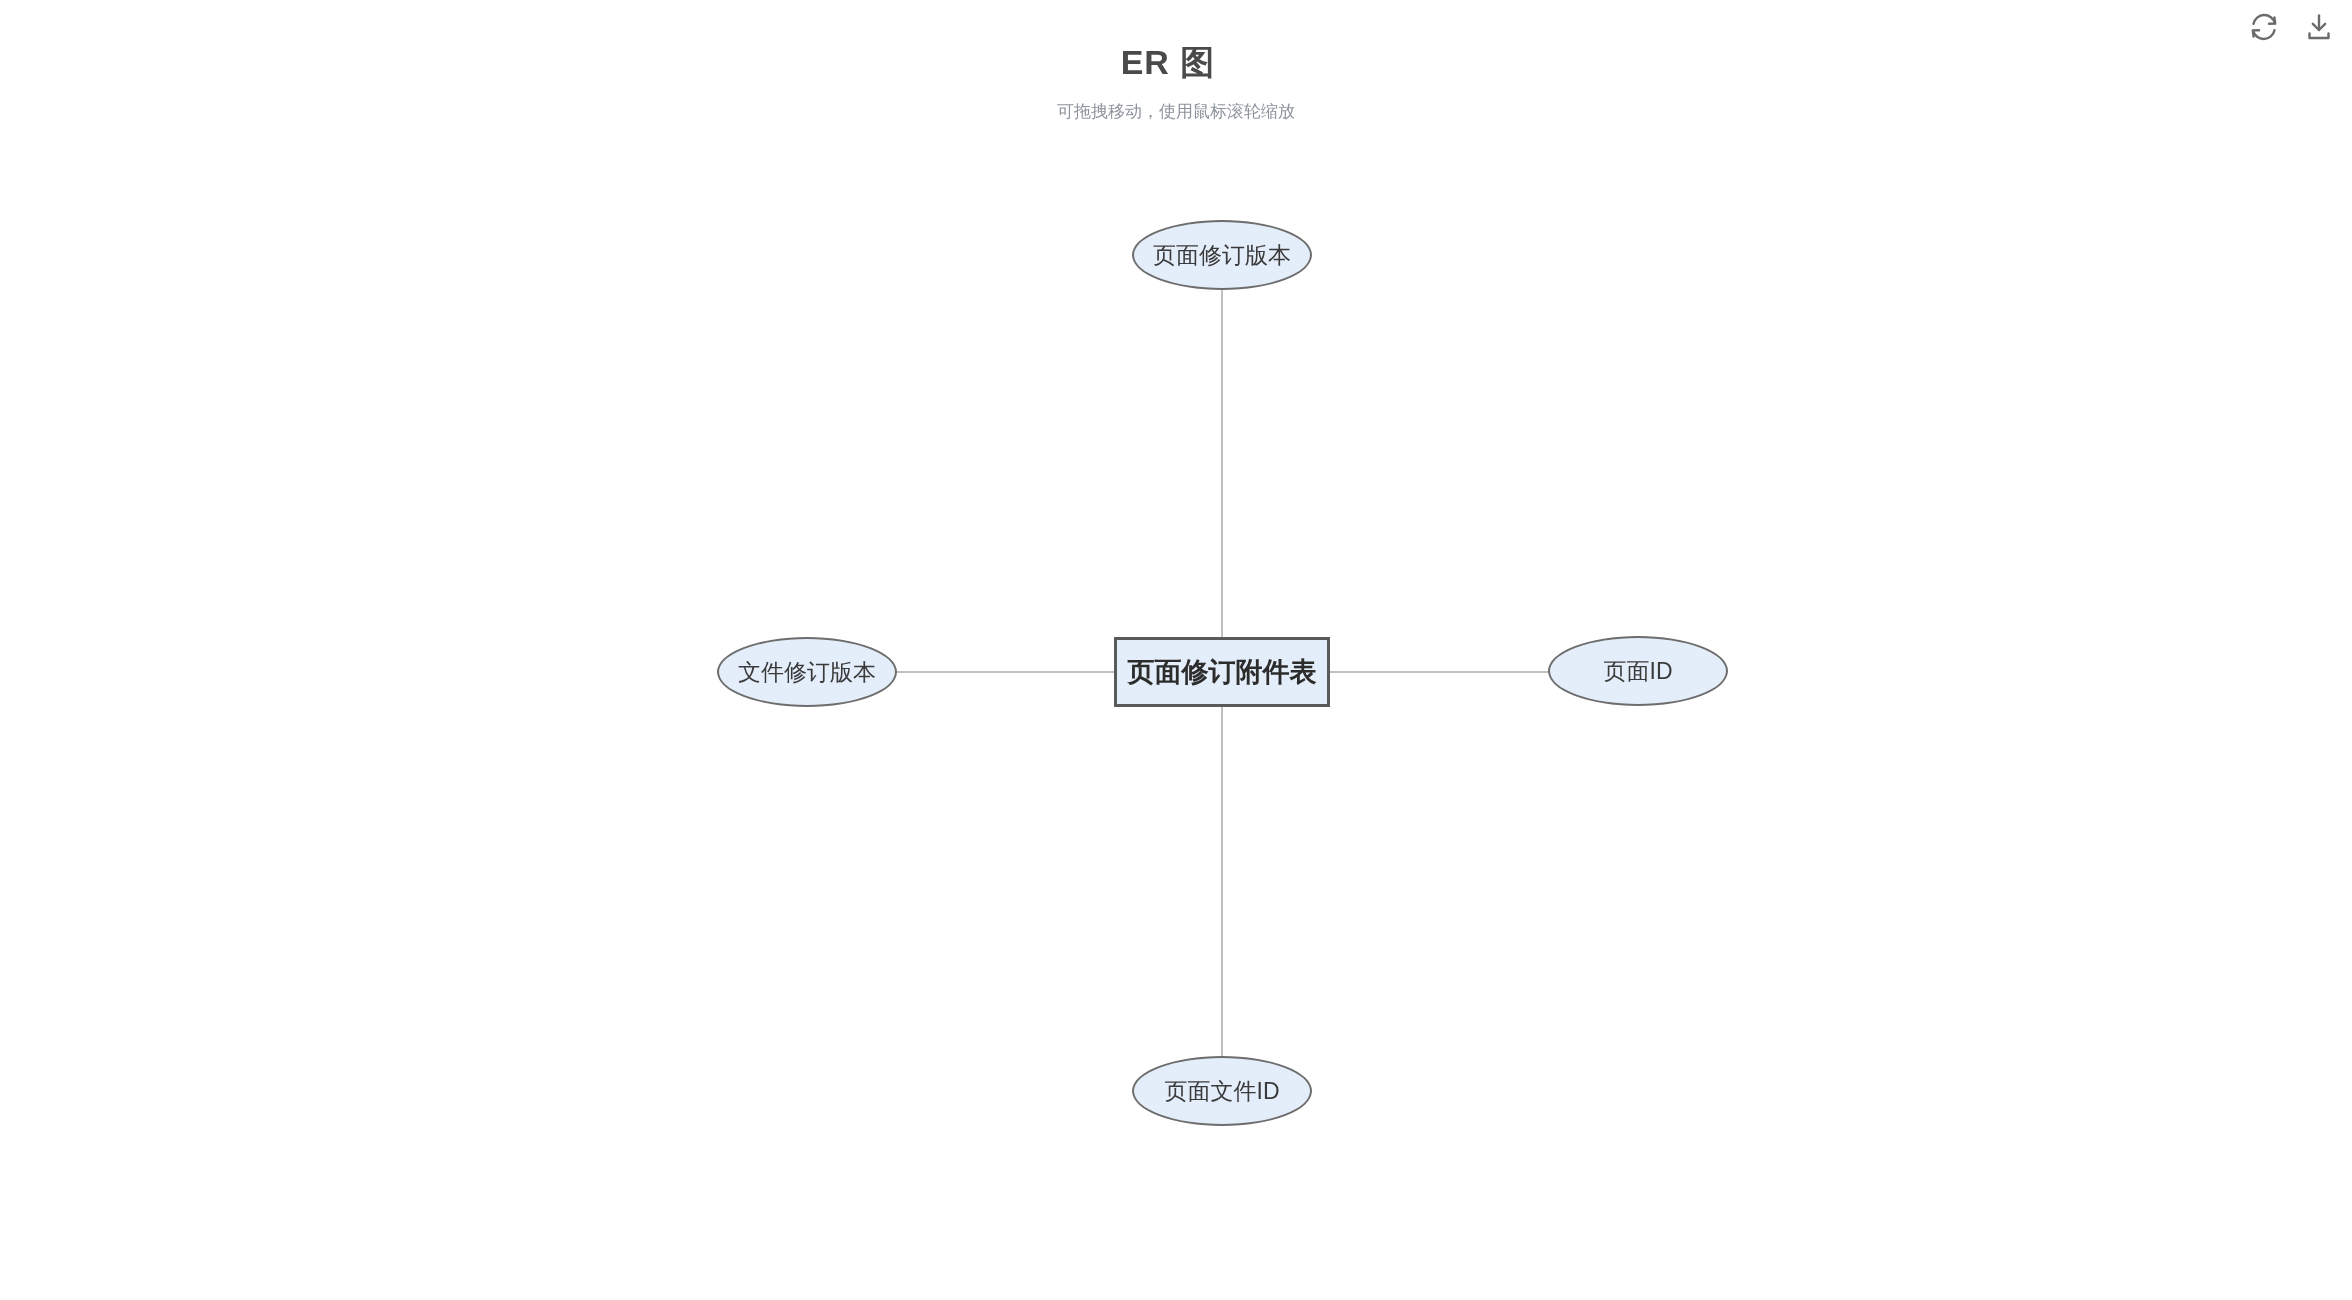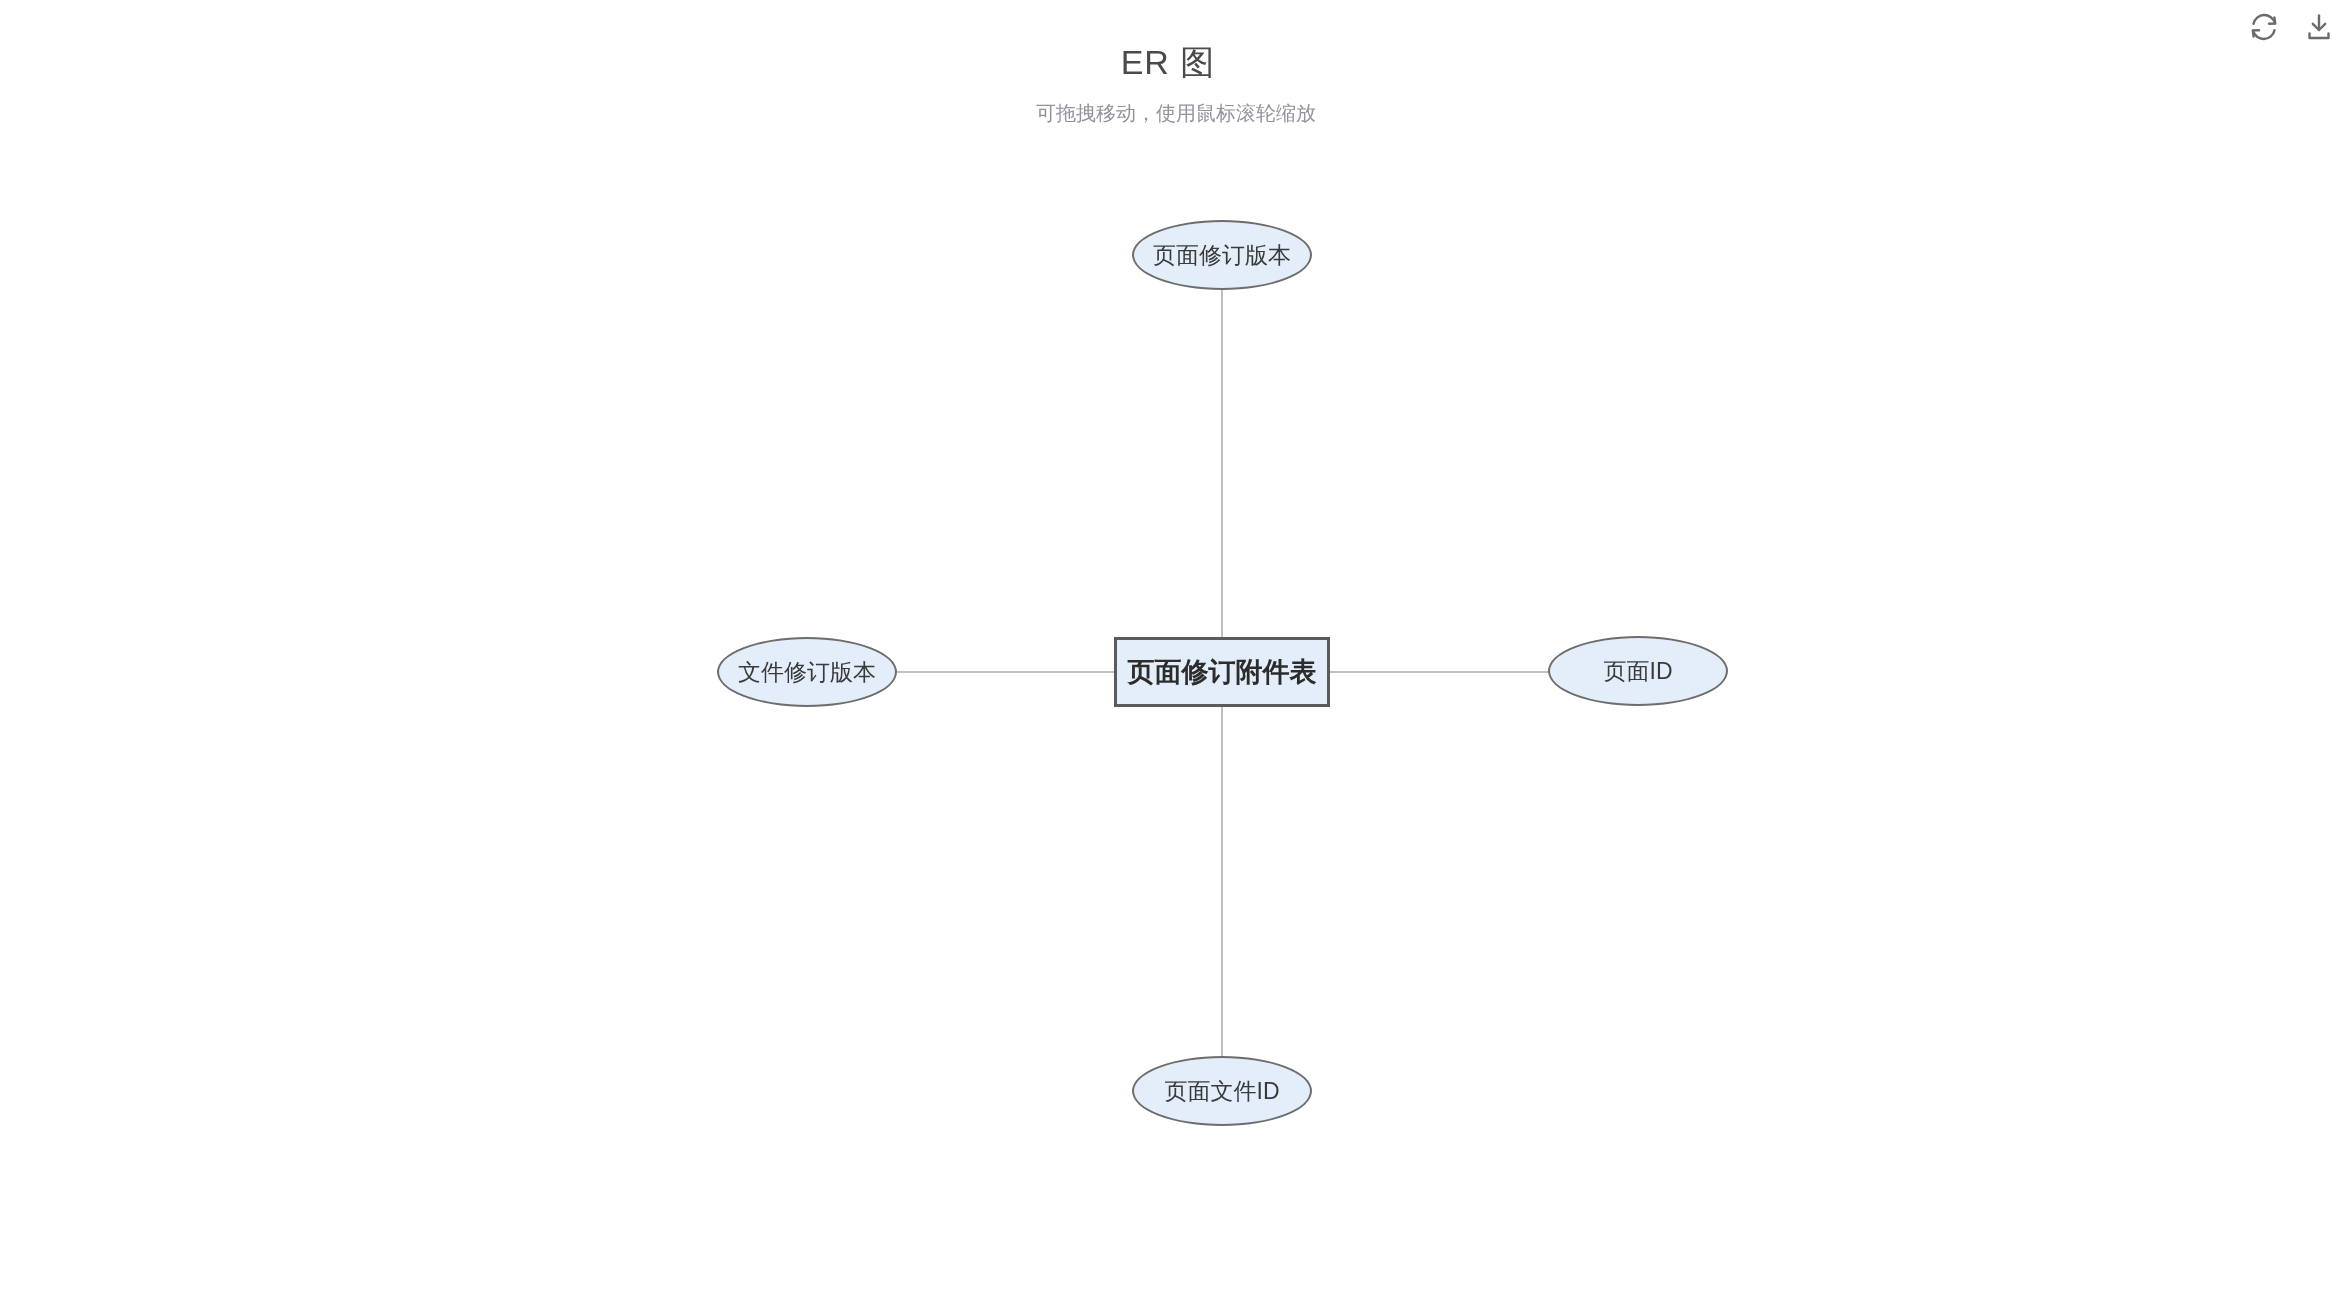--- a/index.html
+++ b/index.html
@@ -20,27 +20,27 @@
   .header {
     position: absolute;
     top: 0; left: 0;
     width: 100%;
     text-align: center;
     pointer-events: none;
   }
   .page-title {
     margin: 40px 16px 0 0;
     font-size: 34px;
-    font-weight: normal;
+    font-weight: bold;
     color: var(--title-text, #4a4a4a);
     letter-spacing: 1px;
   }
   .page-subtitle {
     margin: 14px 0 4px 0;
-    font-size: 20px;
+    font-size: 17px;
     color: var(--subtitle-text, #8e939d);
   }
 
   
   .toolbar {
     position: absolute;
     top: 6px;
     right: 12px;
     display: flex;
     gap: 13px;

